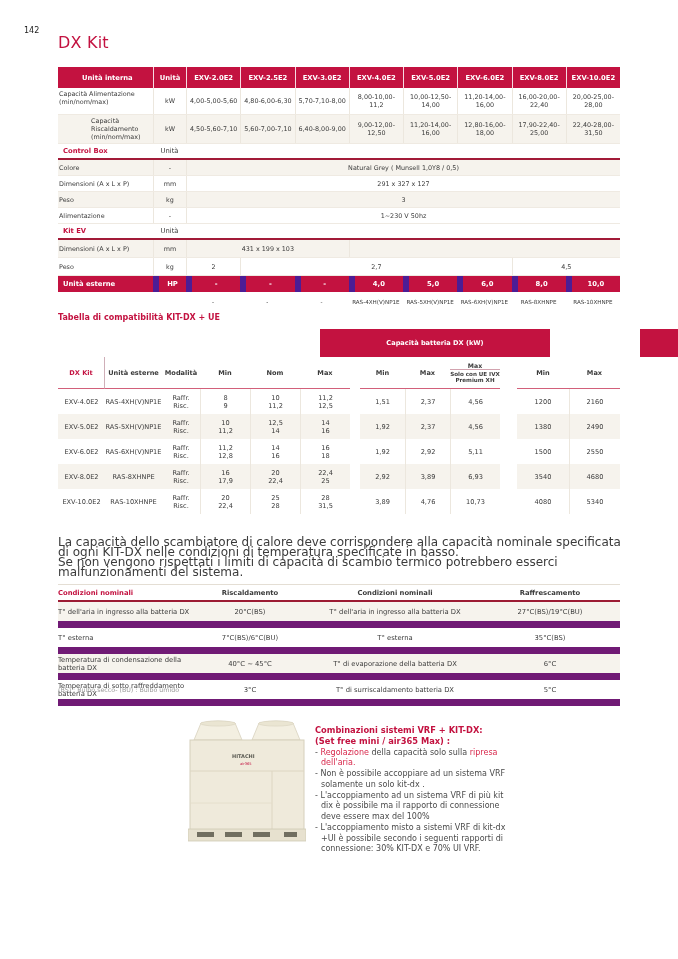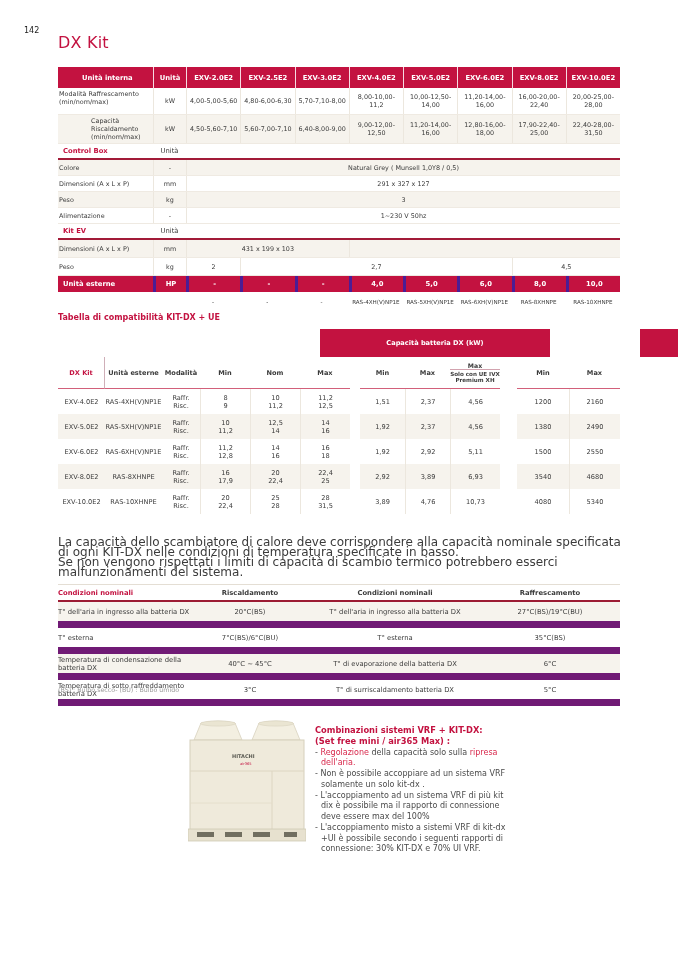--- a/index.html
+++ b/index.html
@@ -26,21 +26,21 @@
   .t1b .c:first-child{border-left:none;}
   .t1b .lab{line-height:8px;}
   .beige{background:#f6f3ed;}
   .sec{height:14px;border-bottom:2px solid #a21a38;font-size:6.8px;}
   .sec .lab{color:#c31240;font-weight:bold;}
   .sec .c{border-left:none;}
   .h26{min-height:26px;}
   .h16{min-height:15px;}
   .h17{min-height:17px;}
   .uer{height:16px;}
-  .uer .c{background:#c31240;color:#fff;font-weight:bold;border-left:3px solid #4c1d95;font-size:6.8px;}
+  .uer .c{background:#c31240;color:#fff;font-weight:bold;border-left:6px solid #4c1d95;font-size:6.8px;}
   .uer .c:first-child{border-left:none;}
   .rasr{min-height:19px;font-size:5.6px;}
   .rasr .c{border-left:none;}
   .sp2{grid-column:span 2}.sp3{grid-column:span 3}.sp5{grid-column:span 5}.sp8{grid-column:span 8}
 
   
   .t2title{left:58px;top:313px;font-size:8px;font-weight:bold;color:#c31240;}
   .t2{left:58px;top:329px;width:562px;font-size:6.6px;}
   .t2row{display:grid;grid-template-columns:47px 57px 38px 50px 50px 50px 10px 45px 45px 50px 17px 52px 51px;}
   .t2g{height:28px;gap:40px;}
@@ -93,21 +93,21 @@
       <span class="c">EXV-3.0E2</span>
       <span class="c">EXV-4.0E2</span>
       <span class="c">EXV-5.0E2</span>
       <span class="c">EXV-6.0E2</span>
       <span class="c">EXV-8.0E2</span>
       <span class="c">EXV-10.0E2</span>
     </div>
 
     <div class="t1row t1b h26">
       <span class="c lab two" style="align-items:flex-start;">
-        <span>Modalità Raffrescamento</span>
+        <span>Capacità Alimentazione</span>
         <span>(min/nom/max)</span>
       </span>
       <span class="c">kW</span>
       <span class="c">4,00-5,00-5,60</span>
       <span class="c">4,80-6,00-6,30</span>
       <span class="c">5,70-7,10-8,00</span>
       <span class="c">8,00-10,00-11,2</span>
       <span class="c">10,00-12,50-14,00</span>
       <span class="c">11,20-14,00-16,00</span>
       <span class="c">16,00-20,00-22,40</span>

